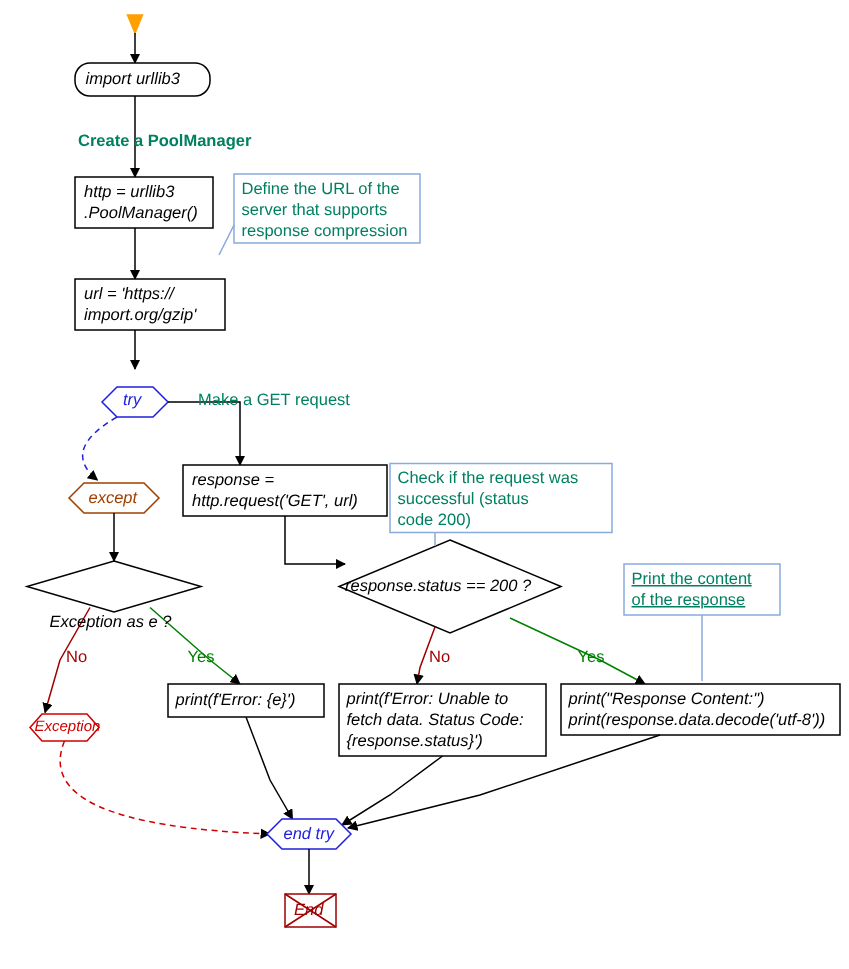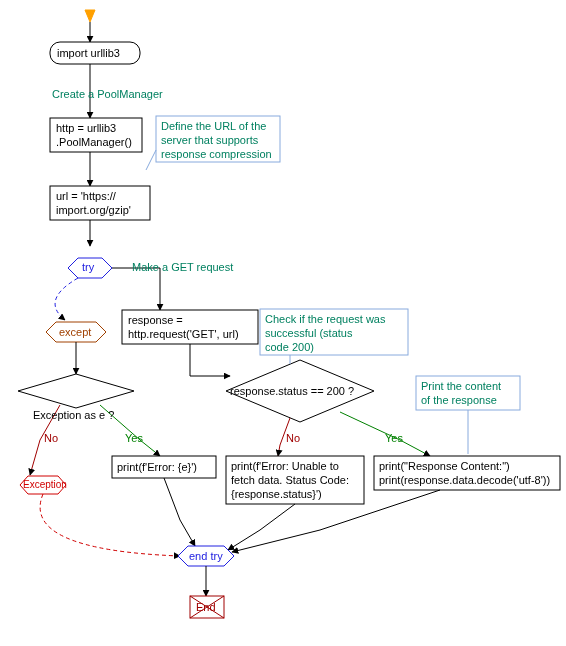--- a/index.html
+++ b/index.html
@@ -13,20 +13,21 @@
     position: relative;
     overflow: hidden;
   }
   svg { display: block; }
   .node-text {
     position: absolute;
     color: #000;
     line-height: 1.25;
     font-size: 11px;
     pointer-events: none;
+    font-style: italic;
   }
   .annot {
     position: absolute;
     color: #008060;
     font-size: 11px;
     line-height: 1.25;
     pointer-events: none;
   }
   .edge-label {
     position: absolute;
@@ -134,27 +135,27 @@
 <div class="node-text" style="left:23px; top:479px; font-size:10px; color:#d00000;">Exception</div>
 <div class="node-text" style="left:117px; top:461px;">print(f'Error: {e}')</div>
 <div class="node-text" style="left:231px; top:460px; white-space:pre;">print(f'Error: Unable to
 fetch data. Status Code:
 {response.status}')</div>
 <div class="node-text" style="left:379px; top:460px; white-space:pre;">print("Response Content:")
 print(response.data.decode('utf-8'))</div>
 <div class="node-text" style="left:189px; top:550px; color:#2020e0;text-align:center;">end try</div>
 <div class="node-text" style="left:196px; top:601px; color:#a00000;">End</div>
 
-<div class="annot" style="left:52px; top:88px;">Create a PoolManager</div>
+<div class="annot" style="left:52px; top:88px;font-weight:bold;">Create a PoolManager</div>
 <div class="annot" style="left:161px; top:120px; white-space:pre;">Define the URL of the
 server that supports
 response compression</div>
 <div class="annot" style="left:132px; top:261px;">Make a GET request</div>
 <div class="annot" style="left:265px; top:313px; white-space:pre;">Check if the request was
 successful (status
 code 200)</div>
-<div class="annot" style="left:421px; top:380px; white-space:pre;">Print the content
+<div class="annot" style="left:421px; top:380px; white-space:pre;text-decoration:underline;">Print the content
 of the response</div>
 
 <div class="edge-label lbl-no" style="left:44px; top:432px;">No</div>
 <div class="edge-label lbl-yes" style="left:125px; top:432px;">Yes</div>
 <div class="edge-label lbl-no" style="left:286px; top:432px;">No</div>
 <div class="edge-label lbl-yes" style="left:385px; top:432px;">Yes</div>
 
 </body></html>

